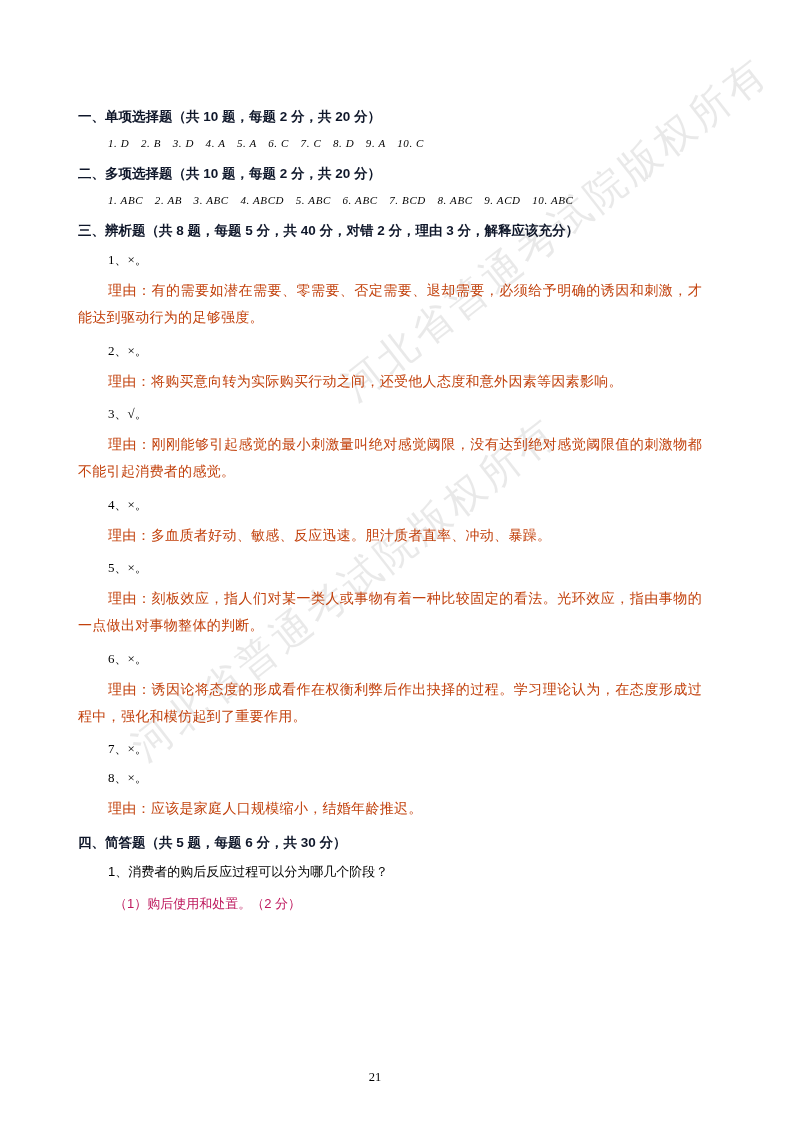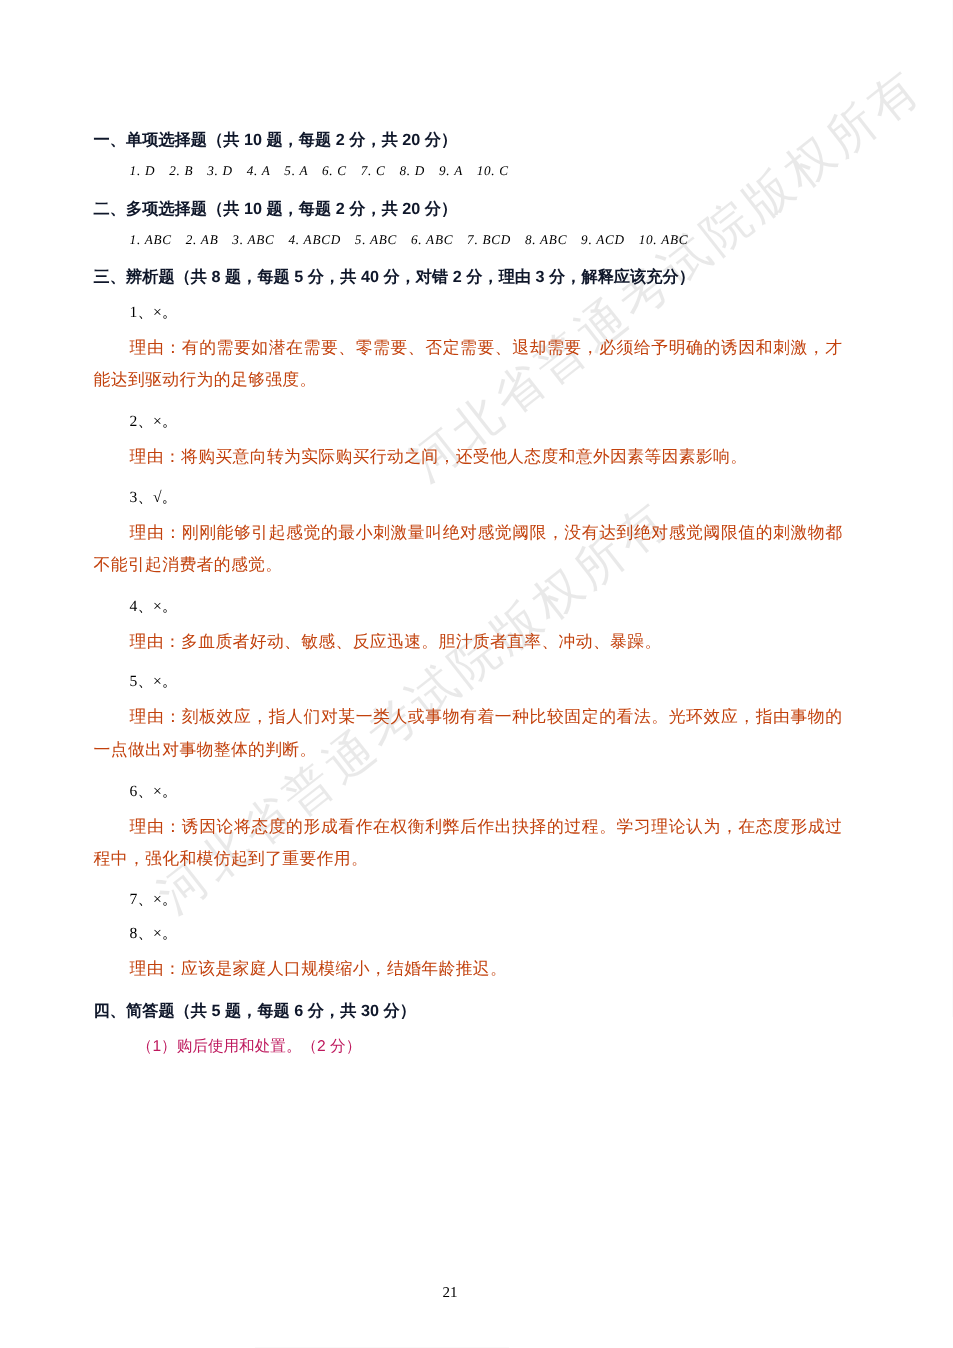--- a/index.html
+++ b/index.html
@@ -164,19 +164,20 @@
     <div class="item-num">6、×。</div>
     <div class="reason hang">理由：诱因论将态度的形成看作在权衡利弊后作出抉择的过程。学习理论认为，在态度形成过程中，强化和模仿起到了重要作用。</div>
 
     <div class="item-num">7、×。</div>
 
     <div class="item-num">8、×。</div>
     <div class="reason">理由：应该是家庭人口规模缩小，结婚年龄推迟。</div>
 
     <div class="sec-head">四、简答题（共 5 题，每题 6 分，共 30 分）</div>
 
+    <div class="sub-q">1、消费者的购后反应过程可以分为哪几个阶段？</div>
     <div class="sub-a">（1）购后使用和处置。（2 分）</div>
 
   </div>
 
   <div class="page-number">21</div>
 
 </div>
 
 </body></html>

